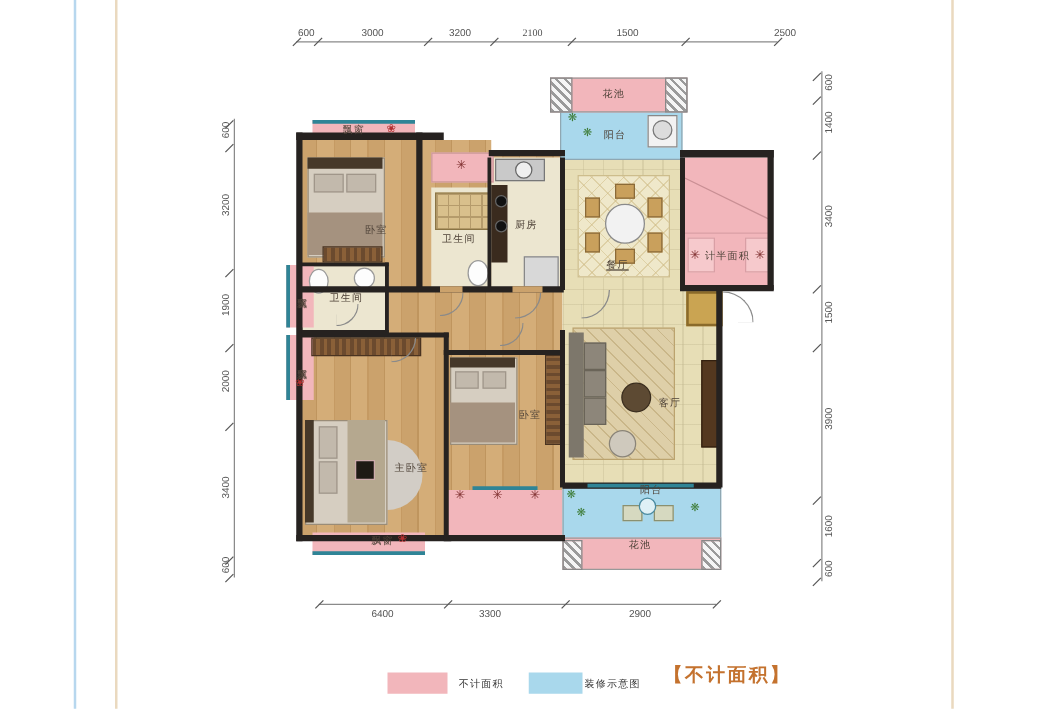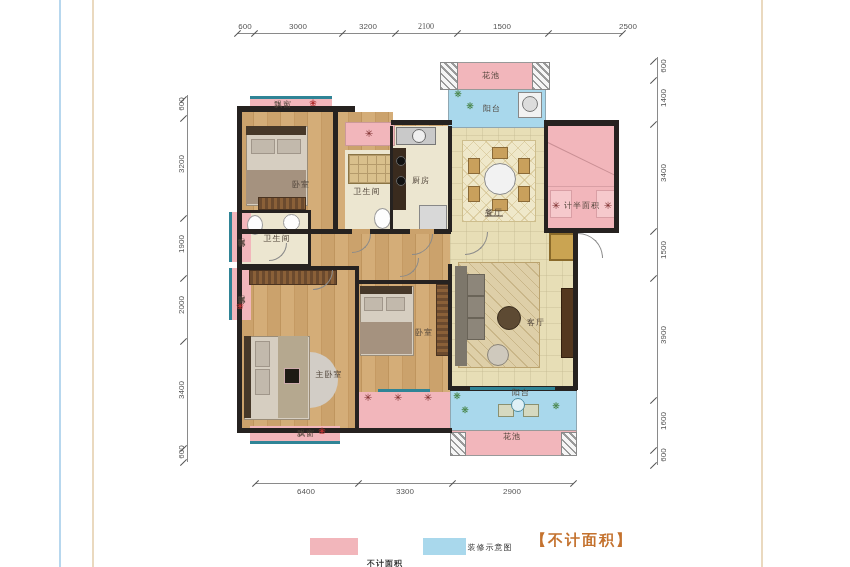--- a/index.html
+++ b/index.html
@@ -101,21 +101,21 @@
   <span class="dimlbl rot" style="left:663px;top:455px;">600</span>
 </div>
 
 <div>
   <div class="dimline" style="left:255px;top:483px;width:318px;height:1px;"></div>
   <div class="tick" style="left:255px;top:479px;"></div>
     <div class="tick" style="left:358px;top:479px;"></div>
   <div class="tick" style="left:452px;top:479px;"></div>
     <div class="tick" style="left:573px;top:479px;"></div>
   <span class="dimlbl" style="left:306px;top:491px;">6400</span>
-  <span class="dimlbl" style="left:405px;top:491px;">3300</span>
+  <span class="dimlbl" style="left:392px;top:491px;">3300</span>
   <span class="dimlbl" style="left:512px;top:491px;">2900</span>
 </div>
 
 <div class="wood" style="left:241px;top:112px;width:209px;height:318px;"></div>
 <div class="abs" style="left:393px;top:110px;width:58px;height:14px;background:#fff;"></div>
 <div class="cream" style="left:345px;top:150px;width:48px;height:80px;"></div>
 <div class="cream" style="left:393px;top:126px;width:57px;height:106px;"></div>
 <div class="cream" style="left:241px;top:212px;width:68px;height:52px;border:1px solid #6a5b48;"></div>
 <div class="tile" style="left:450px;top:126px;width:96px;height:106px;"></div>
 <div class="tile" style="left:450px;top:232px;width:127px;height:156px;"></div>
@@ -270,17 +270,17 @@
 <span class="roomlbl v" style="left:240px;top:289px;">飘窗</span>
 <span class="roomlbl" style="left:329px;top:374px;">主卧室</span>
 <span class="roomlbl" style="left:424px;top:332px;">卧室</span>
 <span class="roomlbl" style="left:536px;top:322px;">客厅</span>
 <span class="roomlbl" style="left:521px;top:392px;">阳台</span>
 <span class="roomlbl" style="left:512px;top:436px;">花池</span>
 <span class="roomlbl" style="left:306px;top:433px;">飘窗</span>
 
 <div>
   <div class="swatch" style="left:310px;top:538px;width:48px;background:#f2b6bb;"></div>
-  <span class="leglbl" style="left:385px;top:563px;font-weight:bold;">不计面积</span>
+  <span class="leglbl" style="left:385px;top:547px;">不计面积</span>
   <div class="swatch" style="left:423px;top:538px;width:43px;background:#a9d8ec;"></div>
   <span class="leglbl" style="left:490px;top:547px;">装修示意图</span>
   <span class="title" style="left:531px;top:531px;">【不计面积】</span>
 </div>
 
 </body></html>

